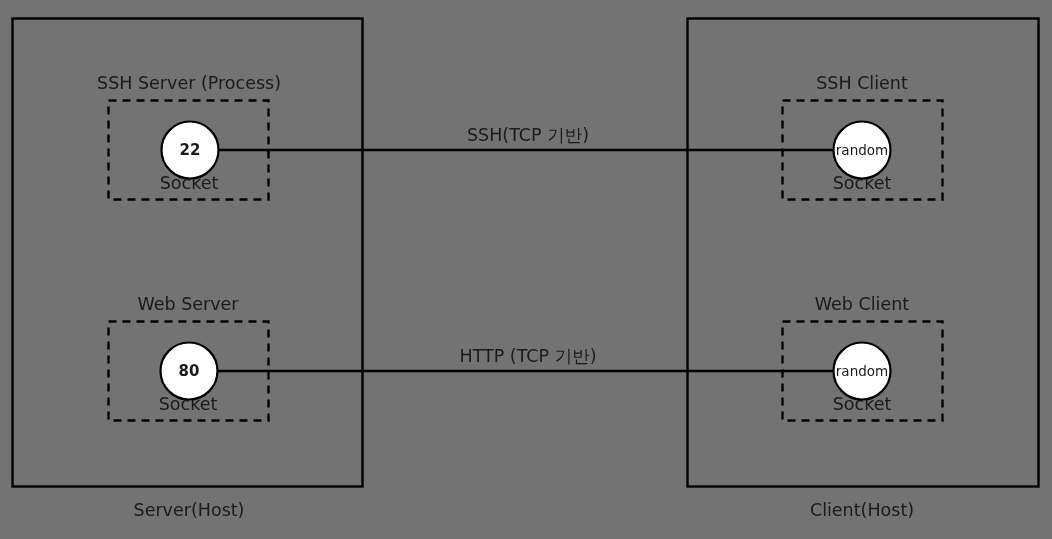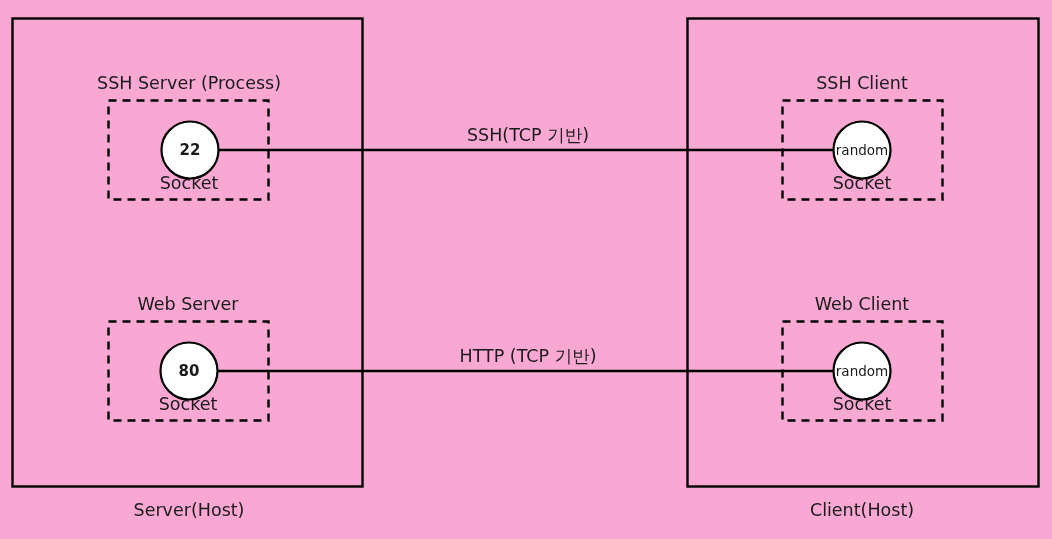--- a/index.html
+++ b/index.html
@@ -10,21 +10,21 @@
   body {
     width: 1052px;
     height: 539px;
     font-family: "DejaVu Sans", "Liberation Sans", sans-serif;
     overflow: hidden;
   }
   #diagram-root {
     position: relative;
     width: 1052px;
     height: 539px;
-    background: #f9a8d4;
+    background: #737373;
   }
   svg.diagram {
     display: block;
     width: 1052px;
     height: 539px;
   }
   .host-box {
     fill: none;
     stroke: #000000;
     stroke-width: 2.4;

